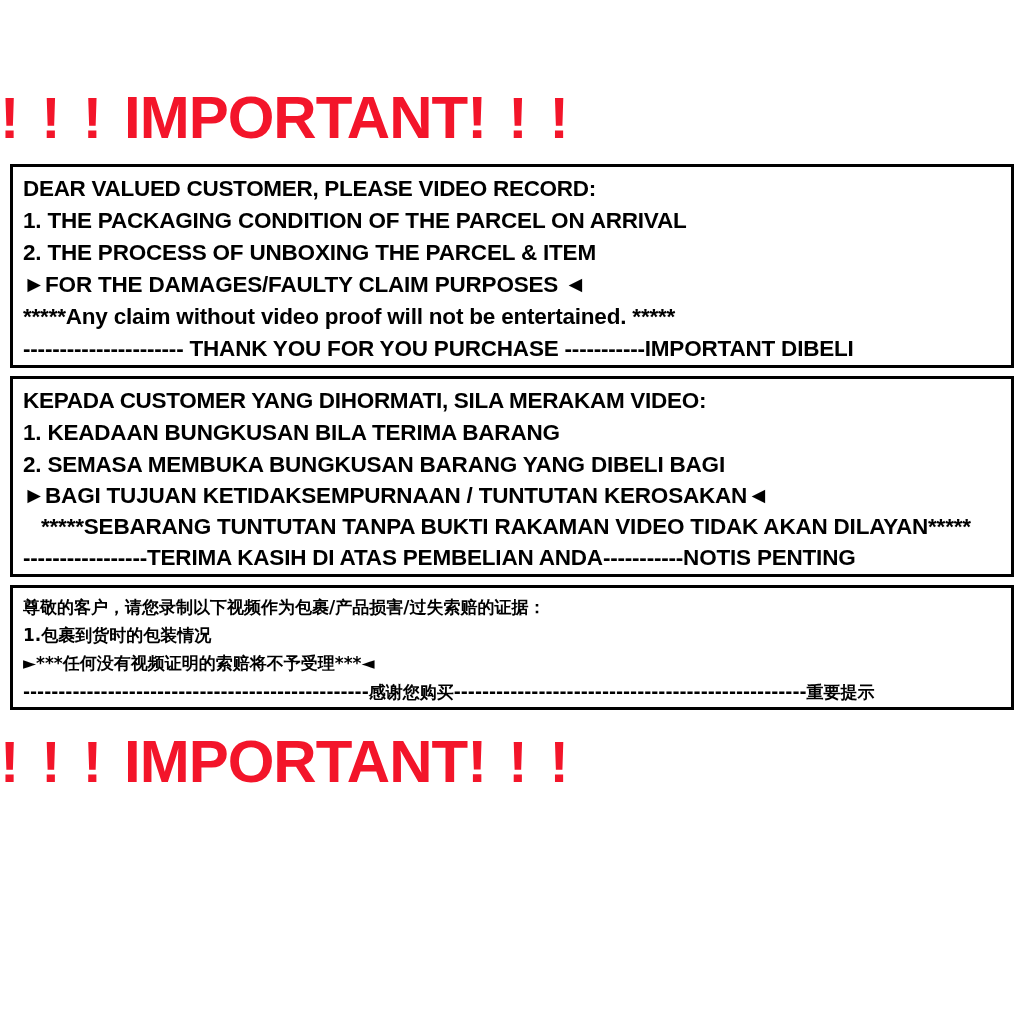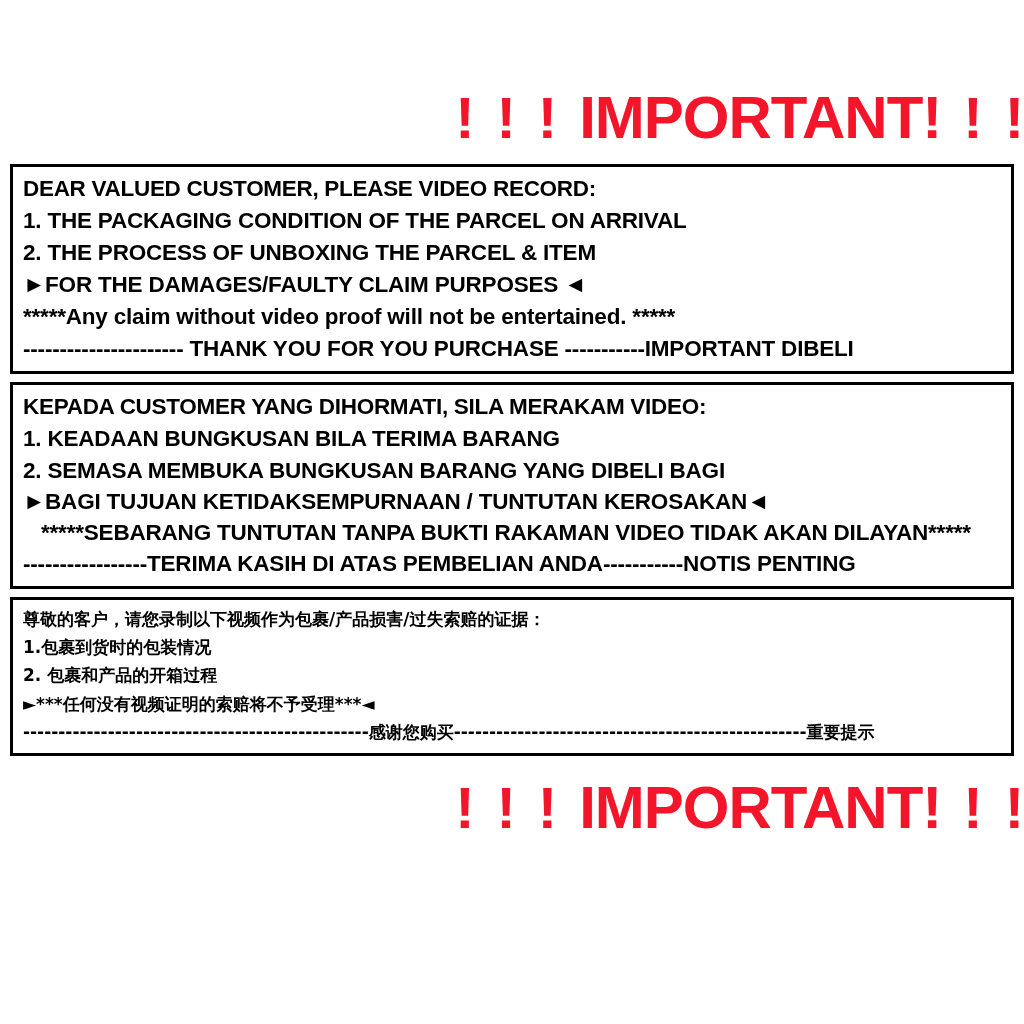--- a/index.html
+++ b/index.html
@@ -21,21 +21,21 @@
     box-sizing: border-box;
     display: flex;
     flex-direction: column;
     background: #ffffff;
   }
 
   
   .banner {
     color: #f3152a;
     font-weight: bold;
-    text-align: right;
+    text-align: left;
     white-space: nowrap;
     letter-spacing: 0px;
     line-height: 1;
   }
   .banner-top {
     margin-top: 88px;
     margin-bottom: 16px;
     font-size: 58px;
   }
   .banner-bottom {
@@ -56,21 +56,21 @@
   
   .boxes {
     margin: 0 10px;
     display: flex;
     flex-direction: column;
     gap: 8px;
   }
   .box {
     border: 3px solid #000000;
     box-sizing: border-box;
-    padding: 6px 8px 6px 10px;
+    padding: 6px 8px 0 10px;
   }
   .line {
     font-weight: bold;
     font-size: 22.5px;
     line-height: 1.42;
     white-space: nowrap;
     letter-spacing: -0.2px;
   }
   .line.cjk {
     font-family: "DejaVu Sans", sans-serif;
@@ -109,21 +109,20 @@
       <div class="line">1. KEADAAN BUNGKUSAN BILA TERIMA BARANG</div>
       <div class="line">2. SEMASA MEMBUKA BUNGKUSAN BARANG YANG DIBELI BAGI</div>
       <div class="line">►BAGI TUJUAN KETIDAKSEMPURNAAN / TUNTUTAN KEROSAKAN◄</div>
       <div class="line wrap tight">*****SEBARANG TUNTUTAN TANPA BUKTI RAKAMAN VIDEO TIDAK AKAN DILAYAN*****</div>
       <div class="line">-----------------TERIMA KASIH DI ATAS PEMBELIAN ANDA-----------NOTIS PENTING</div>
     </div>
 
     <div class="box box-cn">
       <div class="line cjk">尊敬的客户，请您录制以下视频作为包裹/产品损害/过失索赔的证据：</div>
       <div class="line cjk">1.包裹到货时的包装情况</div>
-      <div class="line cjk">2. 包裹和产品的开箱过程</div>
       <div class="line cjk">►***任何没有视频证明的索赔将不予受理***◄</div>
       <div class="line cjk">-------------------------------------------------感谢您购买--------------------------------------------------重要提示</div>
     </div>
 
   </div>
 
   <div class="banner banner-bottom">
     <span class="bang">!</span><span class="bang-sp"></span><span class="bang">!</span><span class="bang-sp"></span><span class="bang">!</span><span class="bang-sp"></span><span class="word">IMPORTANT!</span><span class="bang-sp"></span><span class="bang">!</span><span class="bang-sp"></span><span class="bang">!</span>
   </div>
 

